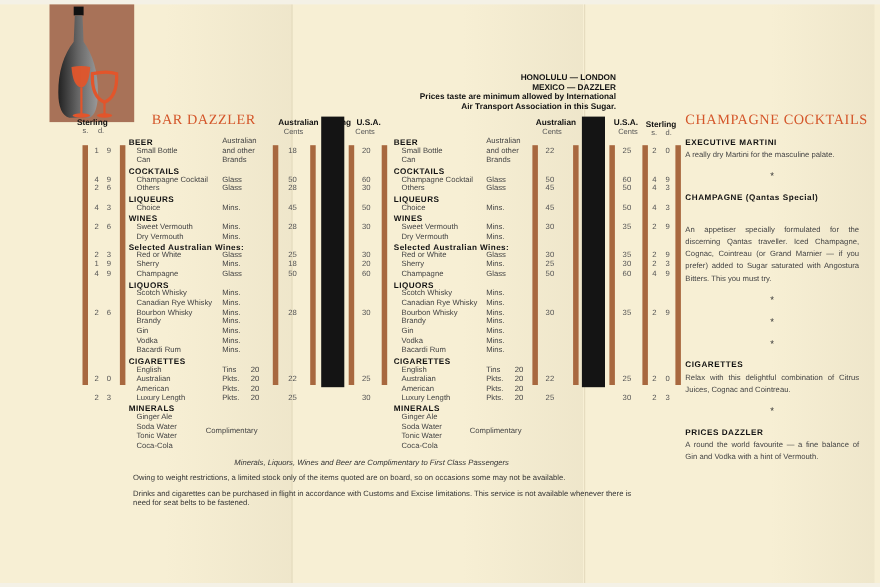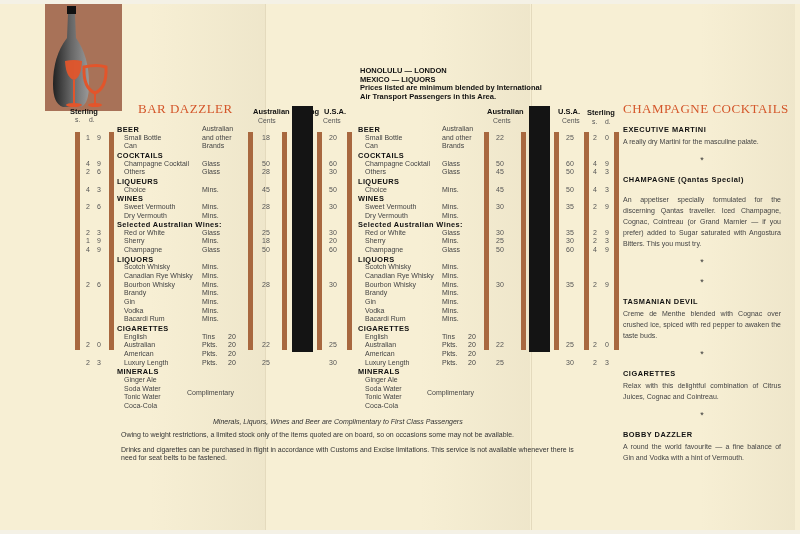--- a/index.html
+++ b/index.html
@@ -10,21 +10,21 @@
   .shade { position: absolute; top: 0; height: 100%; background: linear-gradient(to right, rgba(255,255,255,0), rgba(200,190,160,0.18)); }
   .abs { position: absolute; }
   .bar { position: absolute; background: #a8683f; width: 5px; }
   .blackbar { position: absolute; background: #141414; }
   .hdr { font-weight: bold; font-size: 7.5px; color: #111; white-space: nowrap; }
   .sub { font-size: 6.8px; color: #555; white-space: nowrap; }
   .cat { font-weight: bold; font-size: 7.4px; color: #111; letter-spacing: 0.4px; white-space: nowrap; }
   .item { font-size: 7px; color: #444; white-space: nowrap; }
   .num { font-size: 7px; color: #555; white-space: nowrap; }
   .title-red { font-family: "Liberation Serif", serif; color: #d4562a; font-size: 13px; letter-spacing: 0.5px; white-space: nowrap; }
-  .route { font-weight: bold; font-size: 7.5px; color: #111; text-align: left; line-height: 8.5px; }
+  .route { font-weight: bold; font-size: 7.5px; color: #111; text-align: right; line-height: 8.5px; }
   .ck-name { font-weight: bold; font-size: 7.4px; color: #111; letter-spacing: 0.5px; white-space: nowrap; }
   .ck-desc { font-size: 7px; color: #444; line-height: 11px; text-align: justify; }
   .star { font-size: 9px; color: #333; text-align: center; }
   .foot { font-size: 7px; color: #333; white-space: nowrap; }
   .foot-i { font-style: italic; }
   .illus { position: absolute; left: 45px; top: 4px; width: 77px; height: 107px; background: #a87258; overflow: hidden; }
 </style>
 </head>
 <body>
 
@@ -62,23 +62,23 @@
 <div class="abs sub" style="left:89px;top:116px;">d.</div>
 
 <div class="abs hdr" style="left:253px;top:107px;">Australian</div>
 <div class="abs sub" style="left:258px;top:117px;">Cents</div>
 <div class="abs hdr" style="left:310px;top:107px;">ng</div>
 <div class="abs hdr" style="left:324px;top:107px;">U.S.A.</div>
 <div class="abs sub" style="left:323px;top:117px;">Cents</div>
 
 <div class="abs route" style="left:360px;top:67px;width:200px;">
   <div>HONOLULU — LONDON</div>
-  <div>MEXICO — LIQUORS</div>
-  <div>Prices listed are minimum blended by International</div>
-  <div>Air Transport Passengers in this Area.</div>
+  <div>MEXICO — DAZZLER</div>
+  <div>Prices taste are minimum allowed by International</div>
+  <div>Air Transport Association in this Sugar.</div>
 </div>
 
 <div class="abs hdr" style="left:487px;top:107px;">Australian</div>
 <div class="abs sub" style="left:493px;top:117px;">Cents</div>
 <div class="abs hdr" style="left:558px;top:107px;">U.S.A.</div>
 <div class="abs sub" style="left:562px;top:117px;">Cents</div>
 <div class="abs hdr" style="left:587px;top:108px;">Sterling</div>
 <div class="abs sub" style="left:592px;top:118px;">s.</div>
 <div class="abs sub" style="left:605px;top:118px;">d.</div>
 
@@ -317,32 +317,28 @@
 <div class="abs foot" style="left:121px;top:454px;">need for seat belts to be fastened.</div>
 
 <div class="abs title-red" style="left:623px;top:101px;">CHAMPAGNE COCKTAILS</div>
 <div id="cocktails" class="abs" style="left:623px;top:125px;width:158px;">
     <div style="margin-bottom: 4px;">
       <div class="ck-name" style="margin-bottom: 2px;">EXECUTIVE MARTINI</div>
       <div class="ck-desc">A really dry Martini for the masculine palate.</div>
     </div>
     <div class="star" style="margin: 8px 0px 10px;">*</div>
     <div style="margin-bottom: 4px;">
-      <div class="ck-name" style="margin-bottom: 10px;">CHAMPAGNE (Qantas Special)</div>
+      <div class="ck-name" style="margin-bottom: 20px;">CHAMPAGNE (Qantas Special)</div>
       <div class="ck-desc">An appetiser specially formulated for the discerning Qantas traveller. Iced Champagne, Cognac, Cointreau (or Grand Marnier — if you prefer) added to Sugar saturated with Angostura Bitters. This you must try.</div>
     </div>
     <div class="star" style="margin: 8px 0px 10px;">*</div>
     <div class="star" style="margin: 8px 0px 10px;">*</div>
-    <div style="margin-bottom: 4px;">
-      <div class="ck-name" style="margin-bottom: 2px;">TASMANIAN DEVIL</div>
-      <div class="ck-desc">Creme de Menthe blended with Cognac over crushed ice, spiced with red pepper to awaken the taste buds.</div>
-    </div>
     <div class="star" style="margin: 8px 0px 10px;">*</div>
     <div style="margin-bottom: 4px;">
       <div class="ck-name" style="margin-bottom: 2px;">CIGARETTES</div>
       <div class="ck-desc">Relax with this delightful combination of Citrus Juices, Cognac and Cointreau.</div>
     </div>
     <div class="star" style="margin: 8px 0px 10px;">*</div>
     <div style="margin-bottom: 4px;">
-      <div class="ck-name" style="margin-bottom: 2px;">BOBBY DAZZLER</div>
+      <div class="ck-name" style="margin-bottom: 2px;">PRICES DAZZLER</div>
       <div class="ck-desc">A round the world favourite — a fine balance of Gin and Vodka with a hint of Vermouth.</div>
     </div>
   </div>
 
 </body></html>

